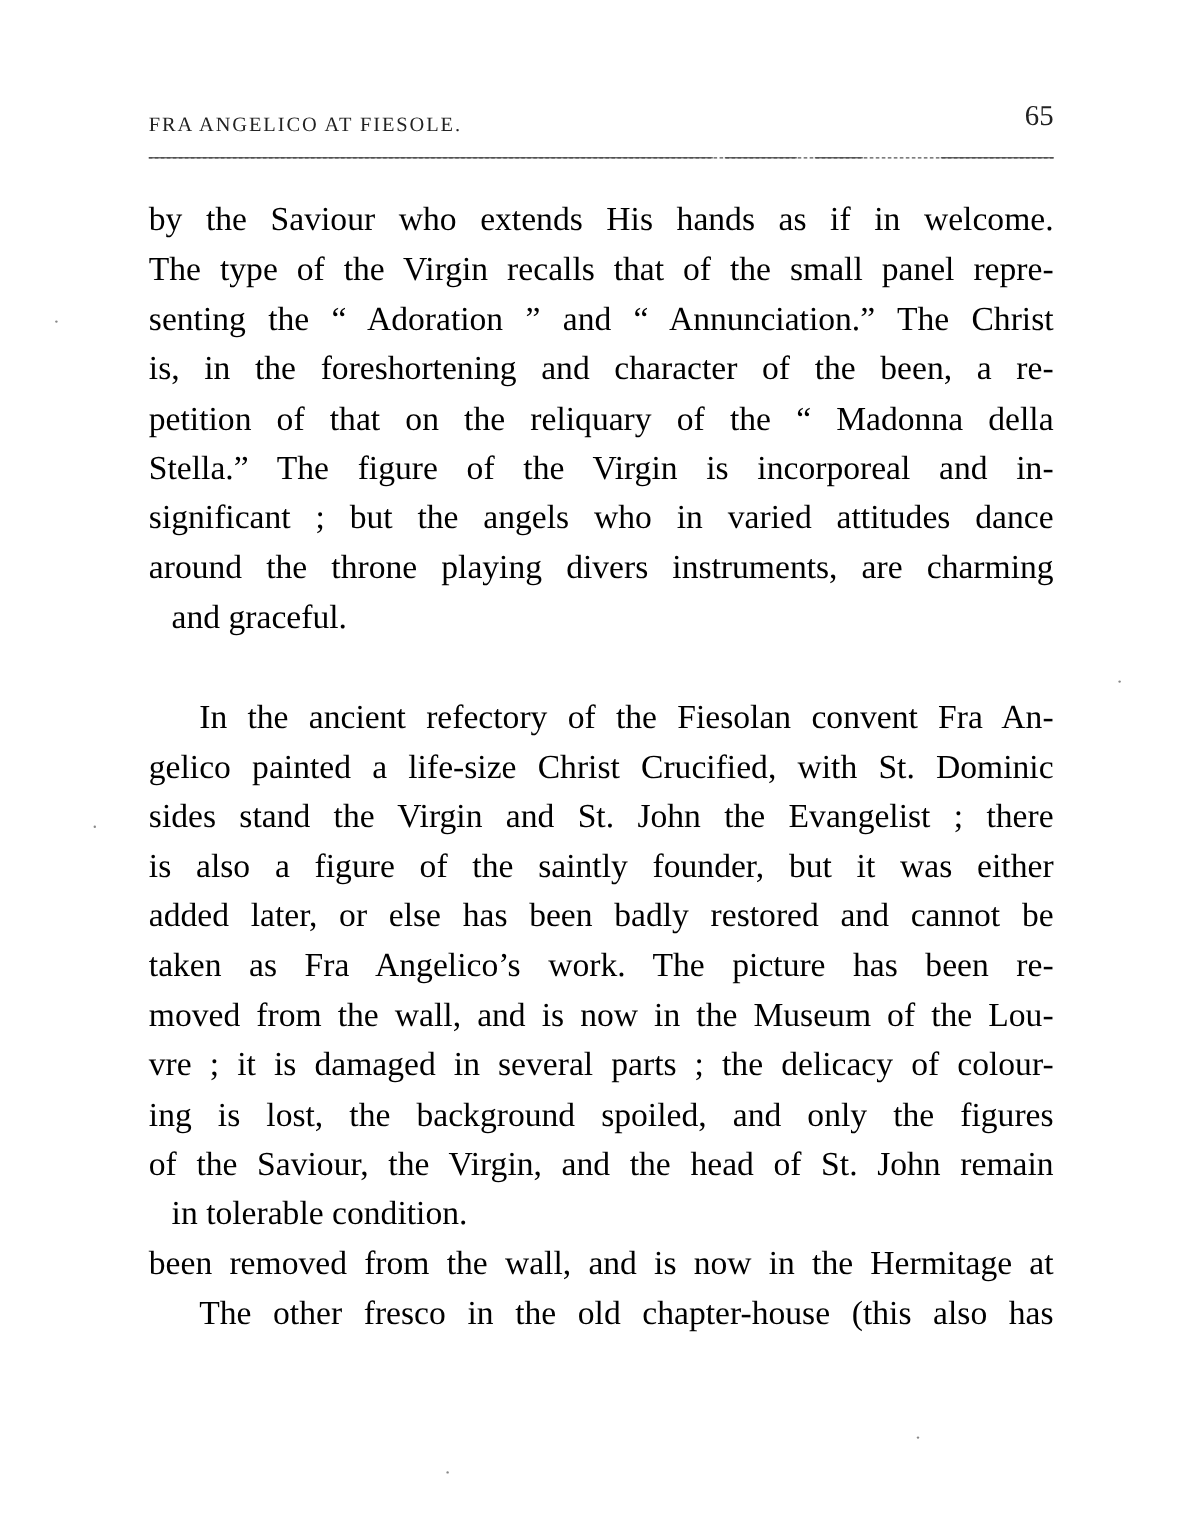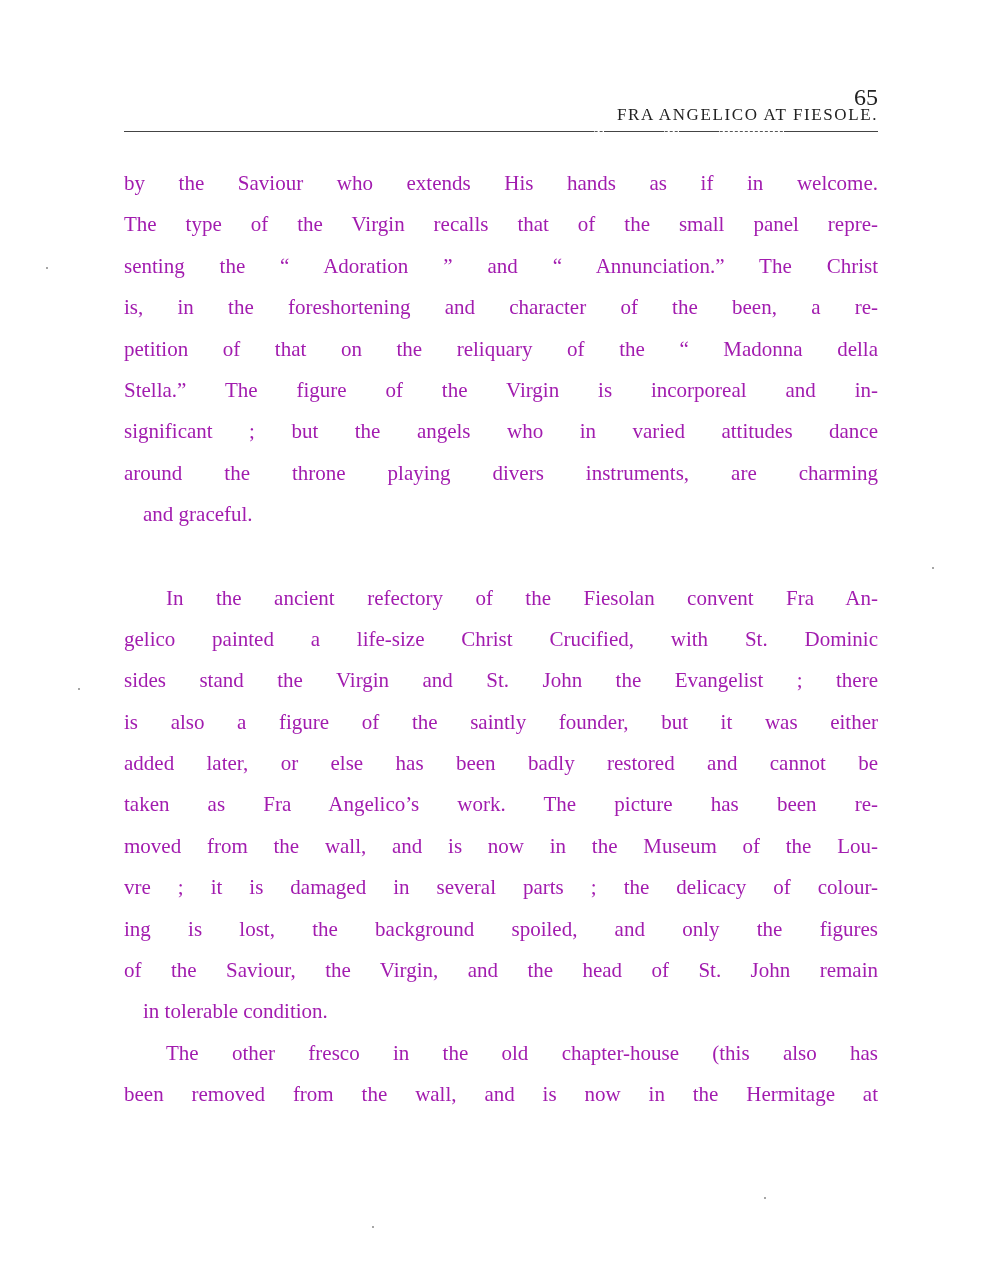--- a/index.html
+++ b/index.html
@@ -25,22 +25,22 @@
       position: absolute;
       top: 86px;
       left: 124px;
       width: 754px;
       height: 30px;
     }
     .running-title {
       position: absolute;
       left: 0;
       width: 754px;
-      text-align: right;
-      top: 19px;
+      text-align: left;
+      top: 8px;
       font-size: 17px;
       letter-spacing: 1.6px;
       color: #222;
     }
     .page-number {
       position: absolute;
       right: 0;
       top: -2px;
       font-size: 24px;
       color: #222;
@@ -60,27 +60,27 @@
       background: #444;
     }
     .body-text {
       position: absolute;
       left: 124px;
       top: 163px;
       width: 754px;
     }
     .line {
       height: 41.4px;
-      font-size: 21px;
+      font-size: 28px;
       line-height: 41.4px;
       text-align: justify;
       text-align-last: justify;
       white-space: nowrap;
       overflow: visible;
-      color: #a21caf;
+      color: #000000;
     }
     .line.last {
       text-align-last: left;
       margin-left: 19px;
     }
     .line.indent {
       padding-left: 42px;
     }
     .para-gap {
       height: 42px;
@@ -134,22 +134,22 @@
       <div class="line">added later, or else has been badly restored and cannot be</div>
       <div class="line">taken as Fra Angelico’s work.  The picture has been re-</div>
       <div class="line">moved from the wall, and is now in the Museum of the Lou-</div>
       <div class="line">vre ; it is damaged in several parts ; the delicacy of colour-</div>
       <div class="line">ing is lost, the background spoiled, and only the figures</div>
       <div class="line">of the Saviour, the Virgin, and the head of St. John remain</div>
       <div class="line last">in tolerable condition.</div>
     </div>
 
     <div>
+      <div class="line">been removed from the wall, and is now in the Hermitage at</div>
       <div class="line indent">The other fresco in the old chapter-house (this also has</div>
-      <div class="line">been removed from the wall, and is now in the Hermitage at</div>
     </div>
   </div>
 
   <div class="speck" style="left:46px;top:267px;"></div>
   <div class="speck" style="left:78px;top:688px;"></div>
   <div class="speck" style="left:932px;top:567px;"></div>
   <div class="speck" style="left:764px;top:1197px;"></div>
   <div class="speck" style="left:372px;top:1226px;"></div>
 </div>
 

